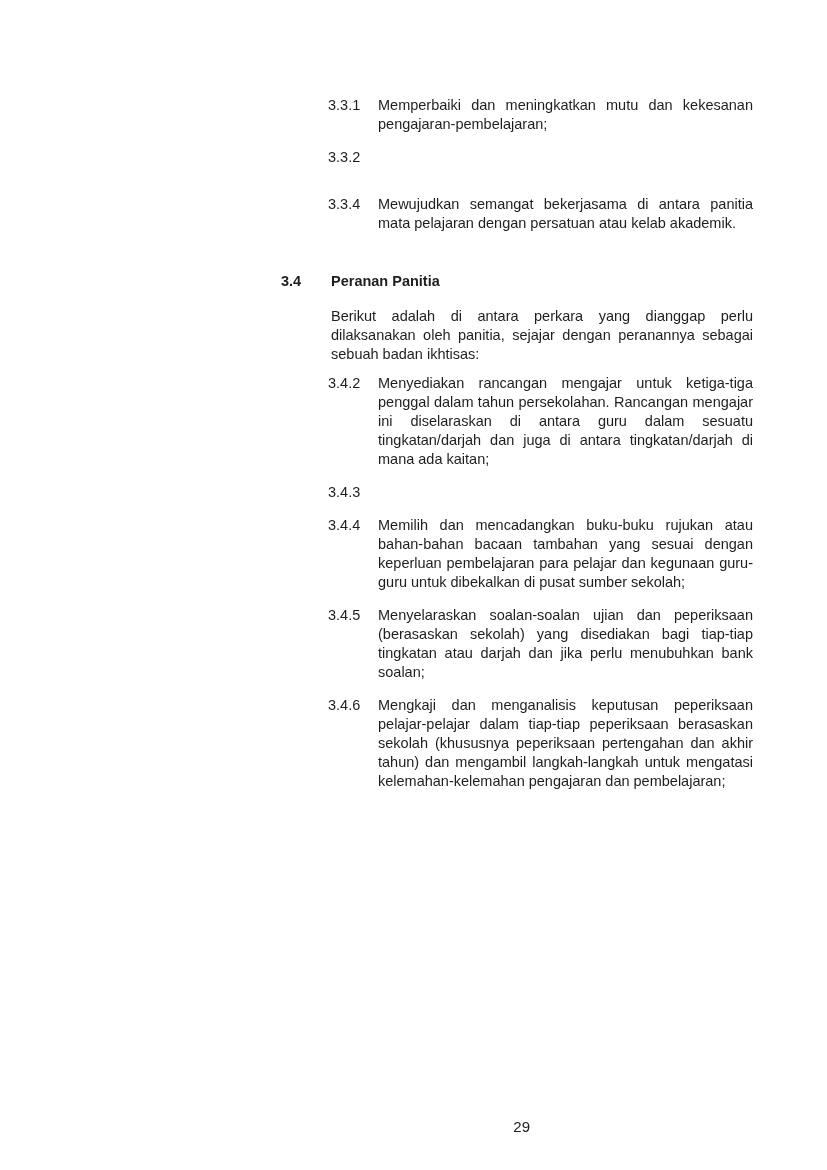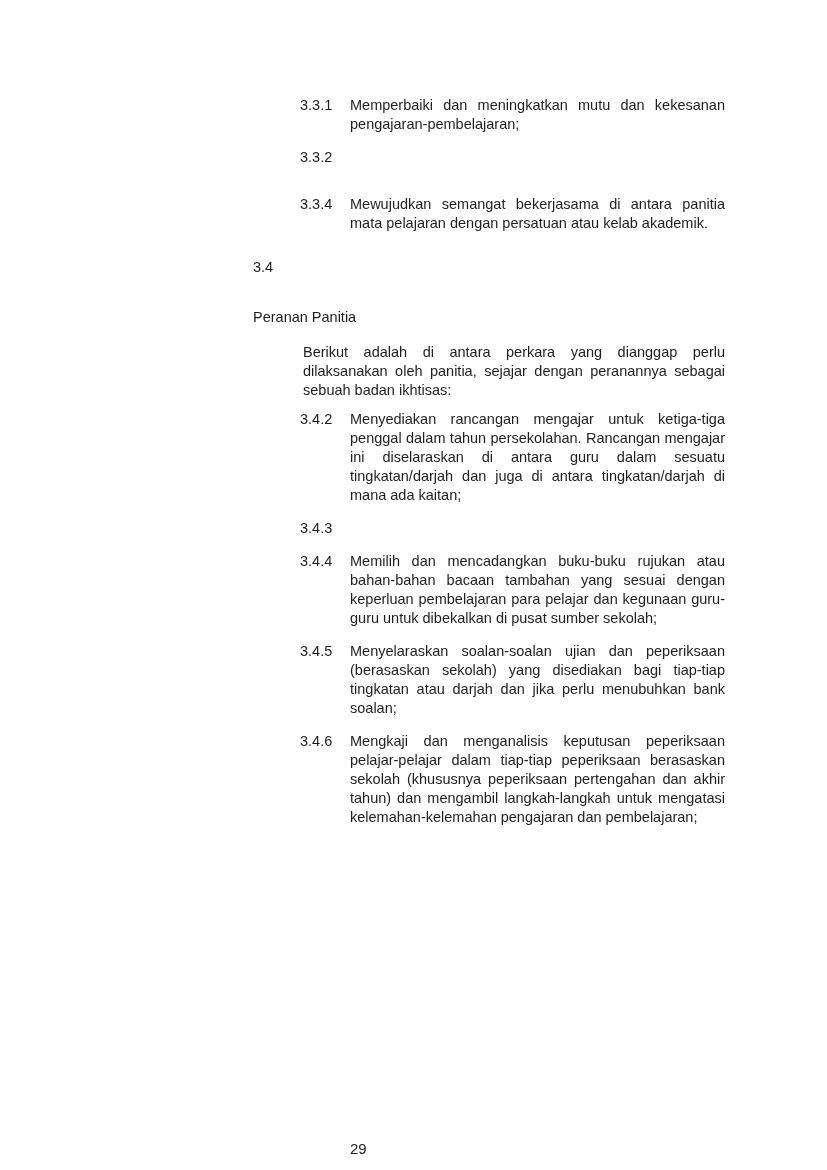--- a/index.html
+++ b/index.html
@@ -16,61 +16,60 @@
     font-size: 14.5px;
     line-height: 19px;
     color: #1e1e1e;
     overflow: hidden;
   }
   .content {
     position: absolute;
     top: 96px;
     left: 0;
     right: 0;
+    padding-left: 28px;
   }
   .item {
     display: flex;
     margin-left: 300px;
     width: 425px;
     margin-bottom: 14px;
   }
   .item .num {
     flex: 0 0 50px;
     width: 50px;
   }
   .item .txt {
     width: 375px;
     text-align: justify;
   }
   .heading {
     display: flex;
     margin-left: 253px;
-    margin-top: 25px;
+    margin-top: 39px;
     margin-bottom: 16px;
-    font-weight: normal;
-    flex-direction: column;
+    font-weight: bold;
   }
   .heading .num {
     flex: 0 0 50px;
     width: 50px;
   }
   .intro {
     margin-left: 303px;
     width: 422px;
     text-align: justify;
     margin-bottom: 10px;
   }
   .pagenum {
     position: absolute;
     top: 1117px;
     left: 350px;
     width: 180px;
-    text-align: left;
+    text-align: right;
     font-size: 15px;
-    margin-top: 22px;
   }
 </style>
 </head>
 <body>
 
 <div class="page">
   <div class="content">
 
     <div class="item">
       <span class="num">3.3.1</span>

